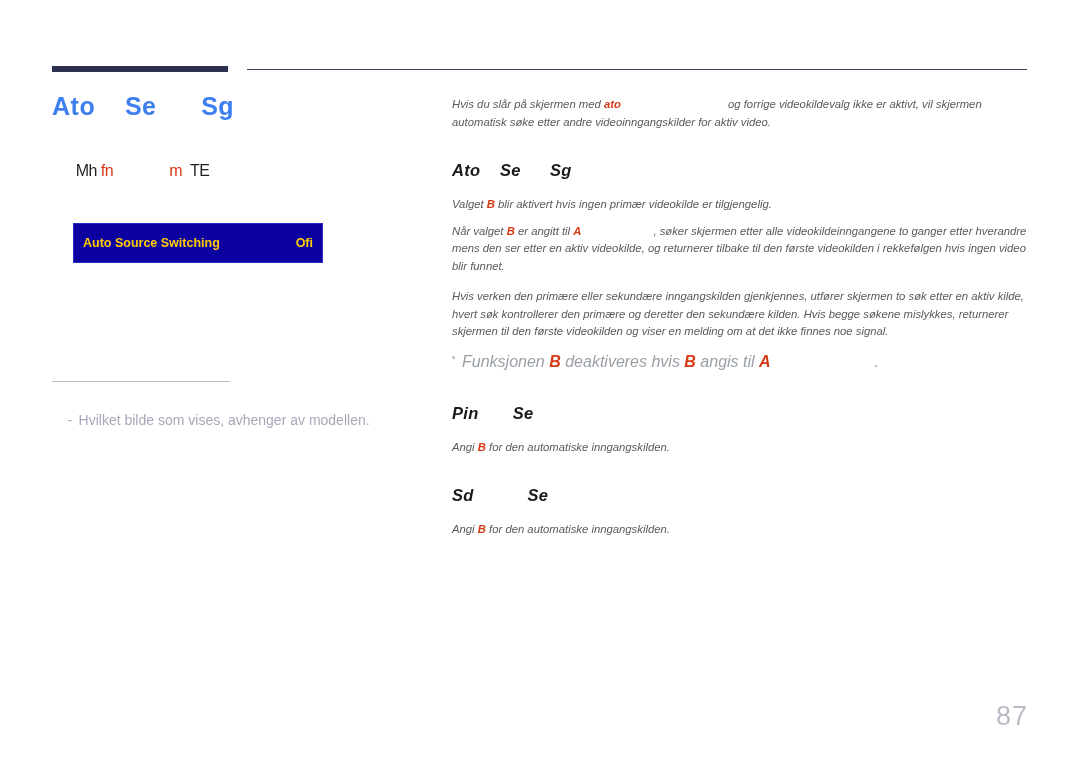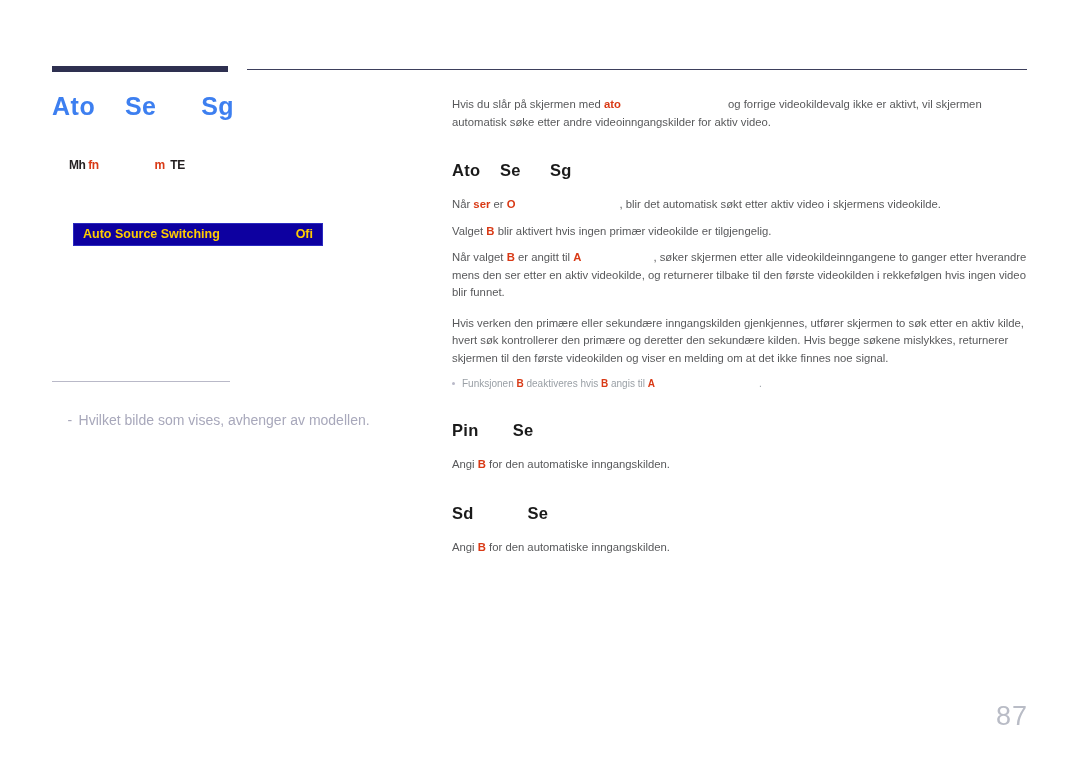--- a/index.html
+++ b/index.html
@@ -51,37 +51,37 @@
     font-size: 25px;
     font-weight: 700;
     color: #3d7ff0;
     letter-spacing: 0.5px;
     line-height: 1.15;
     white-space: pre;
   }
 
   .breadcrumb {
     margin-top: 26px;
-    font-size: 12px;
-    font-weight: 700;
+    font-size: 16px;
+    font-weight: 400;
     line-height: 1;
     white-space: pre;
     letter-spacing: -0.5px;
   }
   .breadcrumb .bc-dark { color: #231f20; }
   .breadcrumb .bc-red  { color: #d93a16; }
   .breadcrumb .bc-gap  { display: inline-block; width: 56px; }
 
   
   .osd {
     position: absolute;
     left: 73px;
     top: 223px;
     width: 250px;
-    height: 23px;
+    height: 40px;
     background: #0d00a0;
     border: 1px solid #2a2ac0;
     box-sizing: border-box;
     display: flex;
     align-items: center;
     justify-content: space-between;
     padding: 0 9px;
   }
   .osd-label,
   .osd-value {
@@ -112,20 +112,21 @@
     white-space: pre;
   }
   .note .dash { display: inline-block; width: 11px; }
 
   
   .right-col {
     position: absolute;
     left: 452px;
     top: 96px;
     width: 575px;
+    font-style: italic;
   }
 
   .para {
     font-size: 11.3px;
     line-height: 1.55;
     color: #58595b;
     margin: 0 0 13px 0;
   }
   .para.tight { margin-bottom: 9px; }
 
@@ -137,21 +138,21 @@
     font-size: 16.5px;
     font-weight: 700;
     color: #1a1a1a;
     margin: 0 0 16px 0;
     letter-spacing: 0.3px;
     white-space: pre;
   }
   h2.section.spaced-top { margin-top: 30px; }
 
   .bullet {
-    font-size: 10px;
+    font-size: 16px;
     color: #9aa0a6;
     line-height: 1.5;
     margin: 4px 0 0 0;
     padding-left: 10px;
     position: relative;
   }
   .bullet .dot {
     position: absolute;
     left: 0;
     top: 6px;
@@ -201,23 +202,20 @@
   </div>
 
   <div class="right-col">
 
     <p class="para">
       <span>Hvis du slår på skjermen med </span><span class="kw">ato</span><span class="kw-gap-lg"></span><span> og forrige videokildevalg ikke er aktivt, vil skjermen automatisk søke etter andre videoinngangskilder for aktiv video.</span>
     </p>
 
     <h2 class="section spaced-top">Ato    Se      Sg</h2>
 
-    <p class="para tight">
-      <span>Når </span><span class="kw">ser</span><span> er </span><span class="kw">O</span><span class="kw-gap-lg"></span><span>, blir det automatisk søkt etter aktiv video i skjermens videokilde.</span>
-    </p>
 
 
     <p class="para tight">
       <span>Valget </span><span class="kw">B</span><span> blir aktivert hvis ingen primær videokilde er tilgjengelig.</span>
     </p>
 
     <p class="para">
       <span>Når valget </span><span class="kw">B</span><span> er angitt til </span><span class="kw">A</span><span class="kw-gap-md"></span><span>, søker skjermen etter alle videokildeinngangene to ganger etter hverandre mens den ser etter en aktiv videokilde, og returnerer tilbake til den første videokilden i rekkefølgen hvis ingen video blir funnet.</span>
     </p>
 

